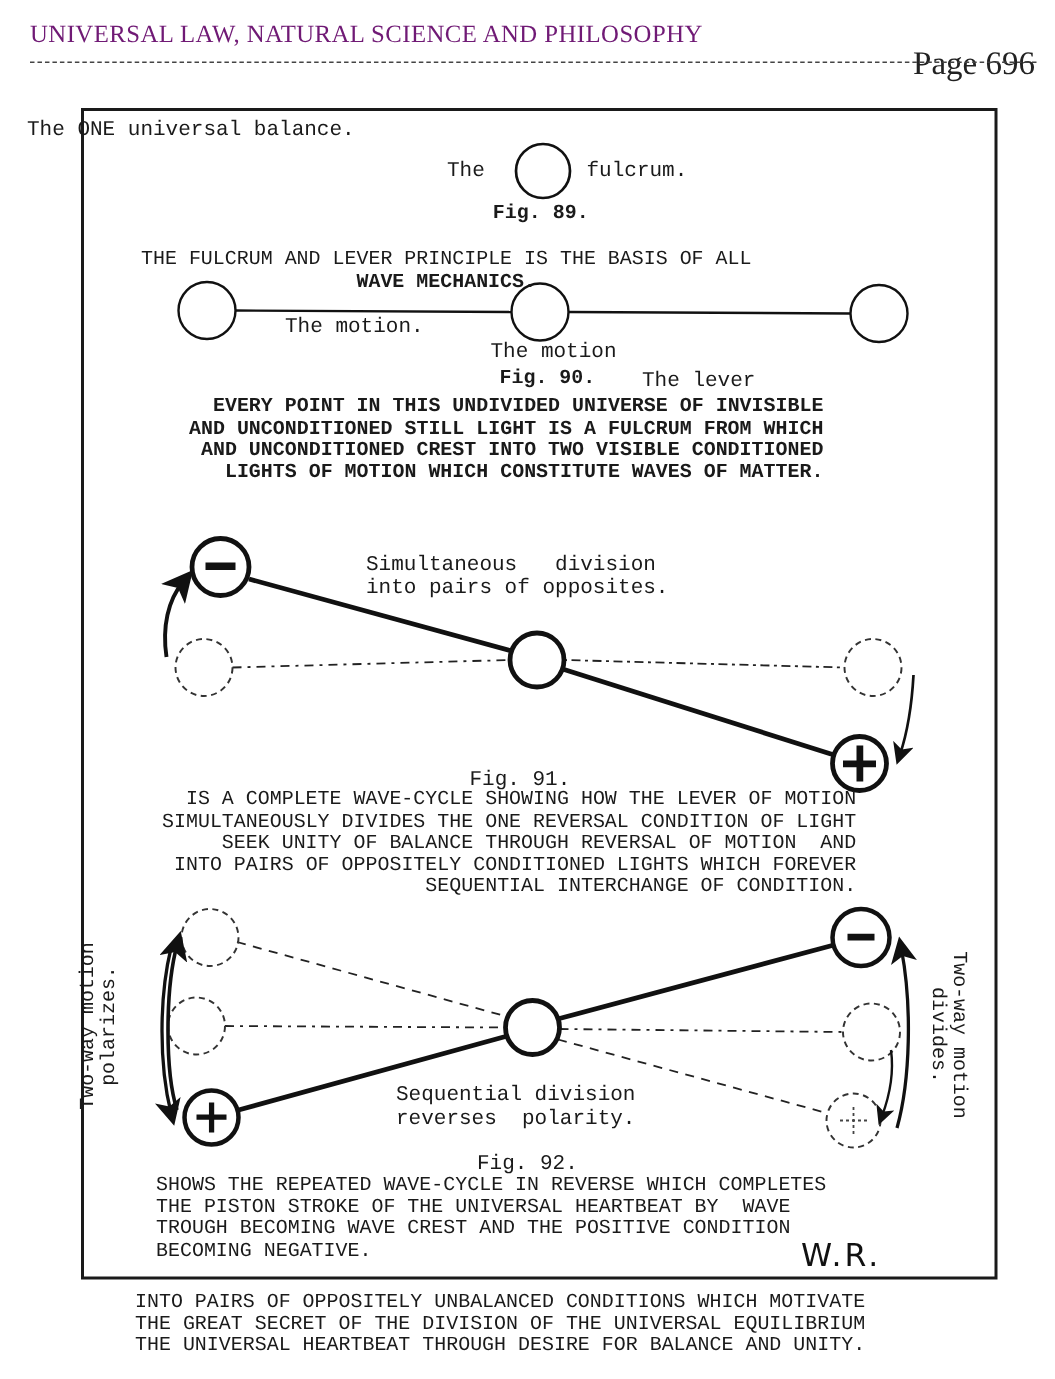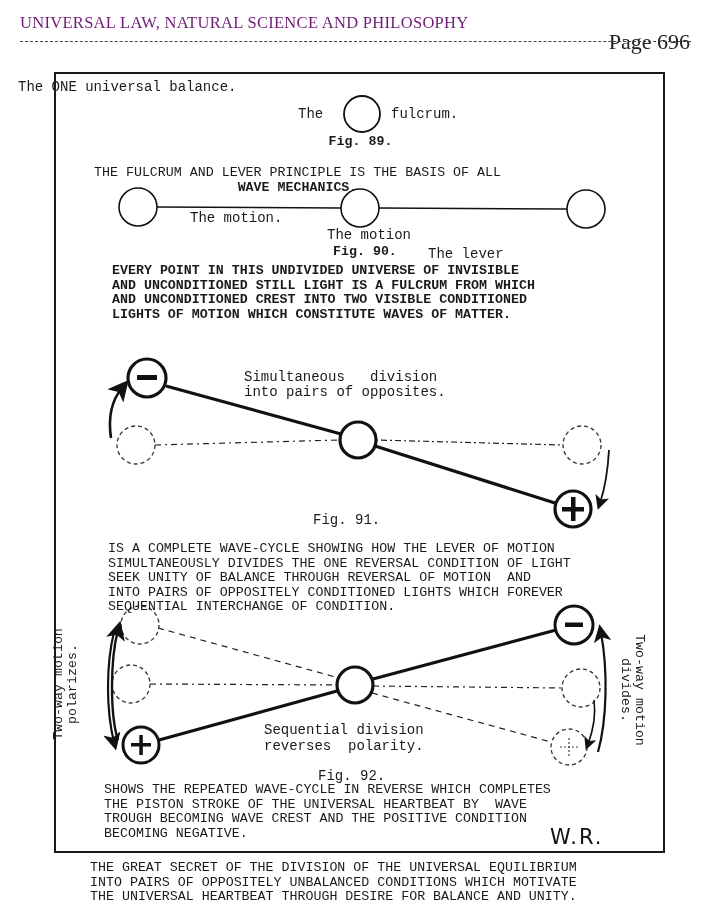--- a/index.html
+++ b/index.html
@@ -25,21 +25,21 @@
   .vert-left {
     position: absolute; left: 66px; top: 684px;
     transform: translate(-50%, -50%) rotate(-90deg);
     font-size: 13.3px; line-height: 14px; text-align: center; white-space: nowrap;
   }
   .vert-right {
     position: absolute; left: 632px; top: 690px;
     transform: translate(-50%, -50%) rotate(90deg);
     font-size: 13.3px; line-height: 14px; text-align: center; white-space: nowrap;
   }
-  .sig { font-family: "DejaVu Sans", sans-serif; font-size: 21px; letter-spacing: 2px; color: #111; margin-left: 16px; }
+  .sig { font-family: "DejaVu Sans", sans-serif; font-size: 21px; letter-spacing: 2px; color: #111; }
   .caption-block { font-size: 13.3px; line-height: 14.6px; }
 </style>
 </head>
 <body>
 
 <div class="abs header-title">UNIVERSAL LAW, NATURAL SCIENCE AND PHILOSOPHY</div>
 <div class="abs header-page">Page 696</div>
 <div class="abs header-rule"></div>
 
 <div class="box"></div>
@@ -112,33 +112,33 @@
 <div class="abs mono t13 bold" style="left:0;width:701px;top:135px;text-align:center;padding-left:20px;box-sizing:border-box;">Fig. 89.</div>
 <div class="abs mono caption-block center" style="left:0;width:575px;top:166px;padding-left:20px;box-sizing:border-box;">
   <div>THE FULCRUM AND LEVER PRINCIPLE IS THE BASIS OF ALL</div>
   <div class="bold">WAVE MECHANICS.</div>
 </div>
 
 <div class="abs mono t14" style="left:190px;top:210px;">The motion.</div>
 <div class="abs mono t14" style="left:428px;top:226px;margin-top:20px;">The lever</div>
 <div class="abs mono t14" style="left:327px;top:227px;">The motion</div>
 <div class="abs mono t13 bold" style="left:333px;top:245px;">Fig. 90.</div>
-<div class="abs mono caption-block bold" style="left:112px;top:264px;">
+<div class="abs mono caption-block bold" style="left:126px;top:264px;text-align:right;">
   <div>EVERY POINT IN THIS UNDIVIDED  UNIVERSE OF INVISIBLE</div>
   <div>AND UNCONDITIONED STILL LIGHT IS A FULCRUM FROM WHICH</div>
   <div>AND UNCONDITIONED CREST INTO TWO VISIBLE CONDITIONED</div>
   <div>LIGHTS OF MOTION WHICH CONSTITUTE WAVES OF MATTER.</div>
 </div>
 
 <div class="abs mono t14" style="left:244px;top:370px;line-height:15px;">
   <div style="white-space:pre;">Simultaneous   division</div>
   <div>into pairs of opposites.</div>
 </div>
 <div class="abs mono t14" style="left:313px;top:512px;">Fig. 91.</div>
-<div class="abs mono caption-block" style="left:108px;top:542px;">
+<div class="abs mono caption-block" style="left:108px;top:526px;text-align:right;">
   <div>IS A COMPLETE WAVE-CYCLE SHOWING HOW THE LEVER OF MOTION</div>
   <div>SIMULTANEOUSLY DIVIDES THE ONE REVERSAL CONDITION OF LIGHT</div>
   <div style="white-space:pre;">SEEK UNITY OF BALANCE THROUGH REVERSAL OF MOTION  AND</div>
   <div>INTO PAIRS OF OPPOSITELY CONDITIONED LIGHTS WHICH FOREVER</div>
   <div>SEQUENTIAL INTERCHANGE OF CONDITION.</div>
 </div>
 
 <div class="vert-left mono">
   <div>Two-way motion</div>
   <div>polarizes.</div>
@@ -154,16 +154,16 @@
 <div class="abs mono t14" style="left:318px;top:768px;">Fig. 92.</div>
 <div class="abs mono caption-block" style="left:104px;top:783px;">
   <div>SHOWS THE REPEATED WAVE-CYCLE IN REVERSE WHICH COMPLETES</div>
   <div style="white-space:pre;">THE PISTON STROKE OF THE UNIVERSAL HEARTBEAT BY  WAVE</div>
   <div>TROUGH BECOMING WAVE CREST AND THE POSITIVE CONDITION</div>
   <div>BECOMING NEGATIVE.</div>
 </div>
 <div class="abs sig" style="left:534px;top:825px;">W.R.</div>
 
 <div class="abs mono caption-block" style="left:90px;top:861px;">
+  <div>INTO PAIRS OF OPPOSITELY UNBALANCED CONDITIONS WHICH MOTIVATE</div>
   <div>THE GREAT SECRET OF THE DIVISION OF THE UNIVERSAL EQUILIBRIUM</div>
-  <div>INTO PAIRS OF OPPOSITELY UNBALANCED CONDITIONS WHICH MOTIVATE</div>
   <div>THE UNIVERSAL HEARTBEAT THROUGH DESIRE FOR BALANCE AND UNITY.</div>
 </div>
 
 </body></html>

